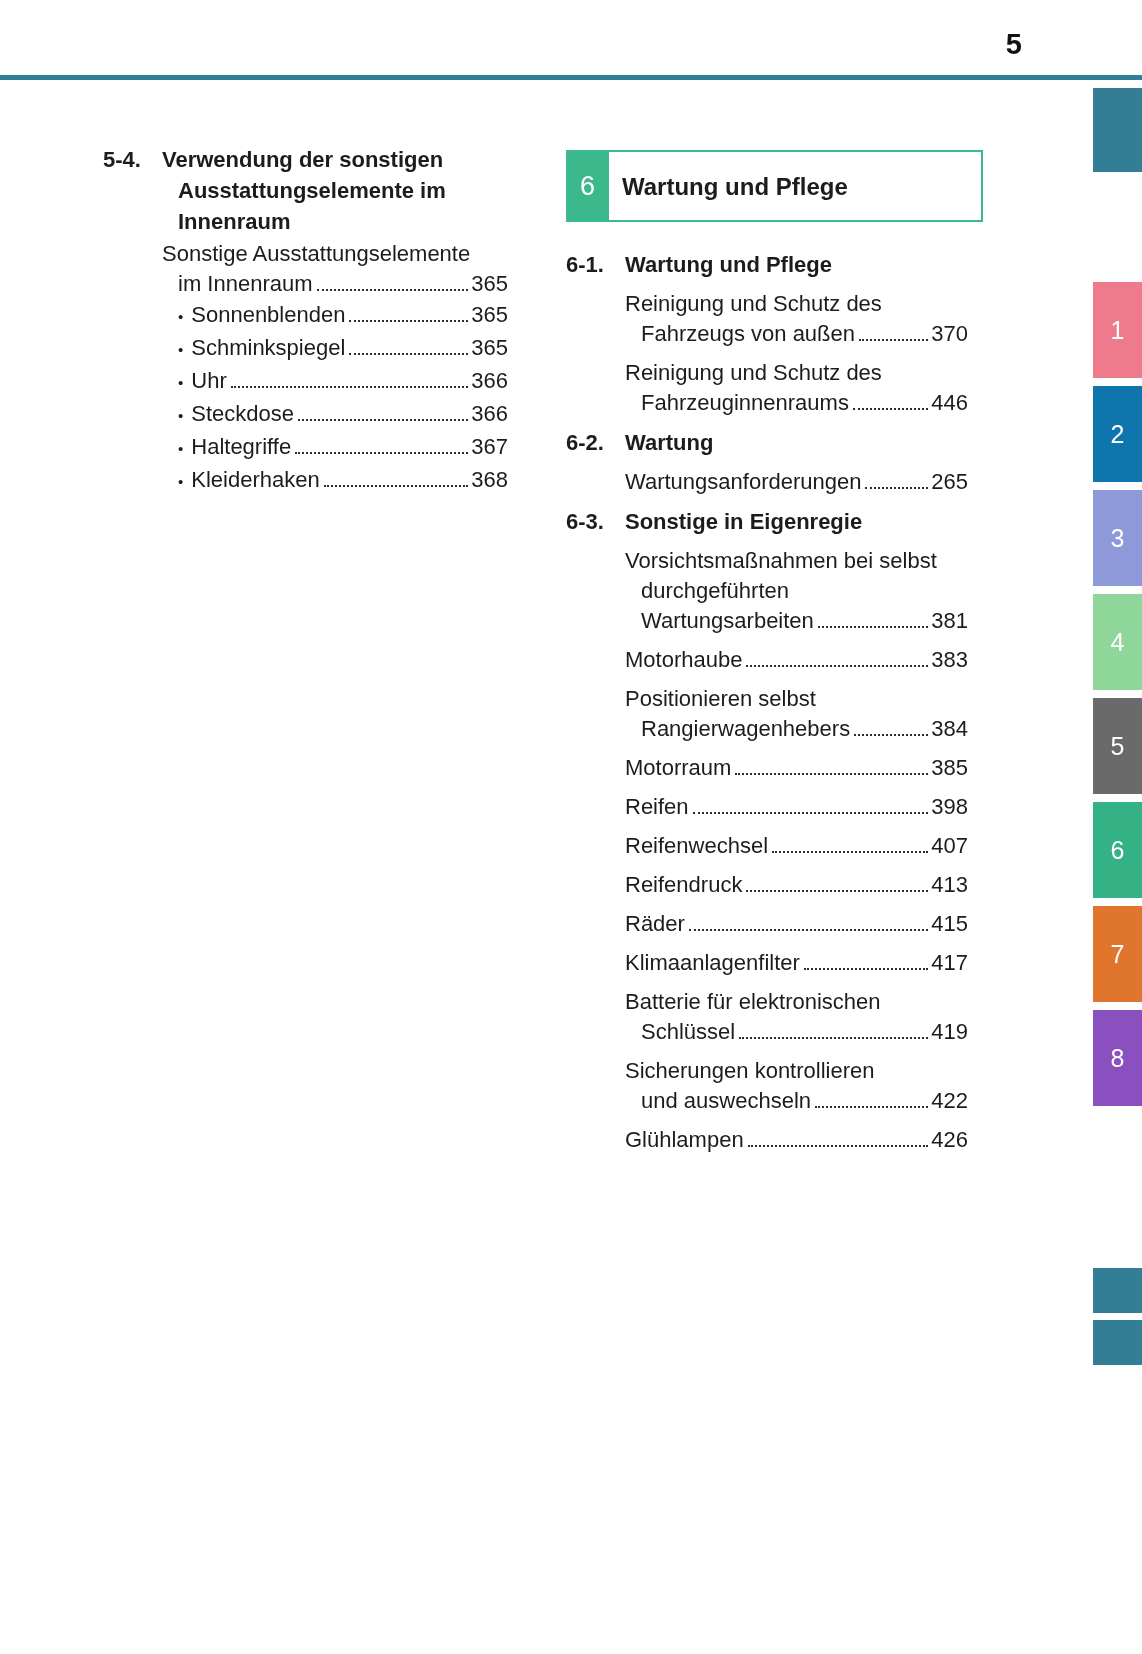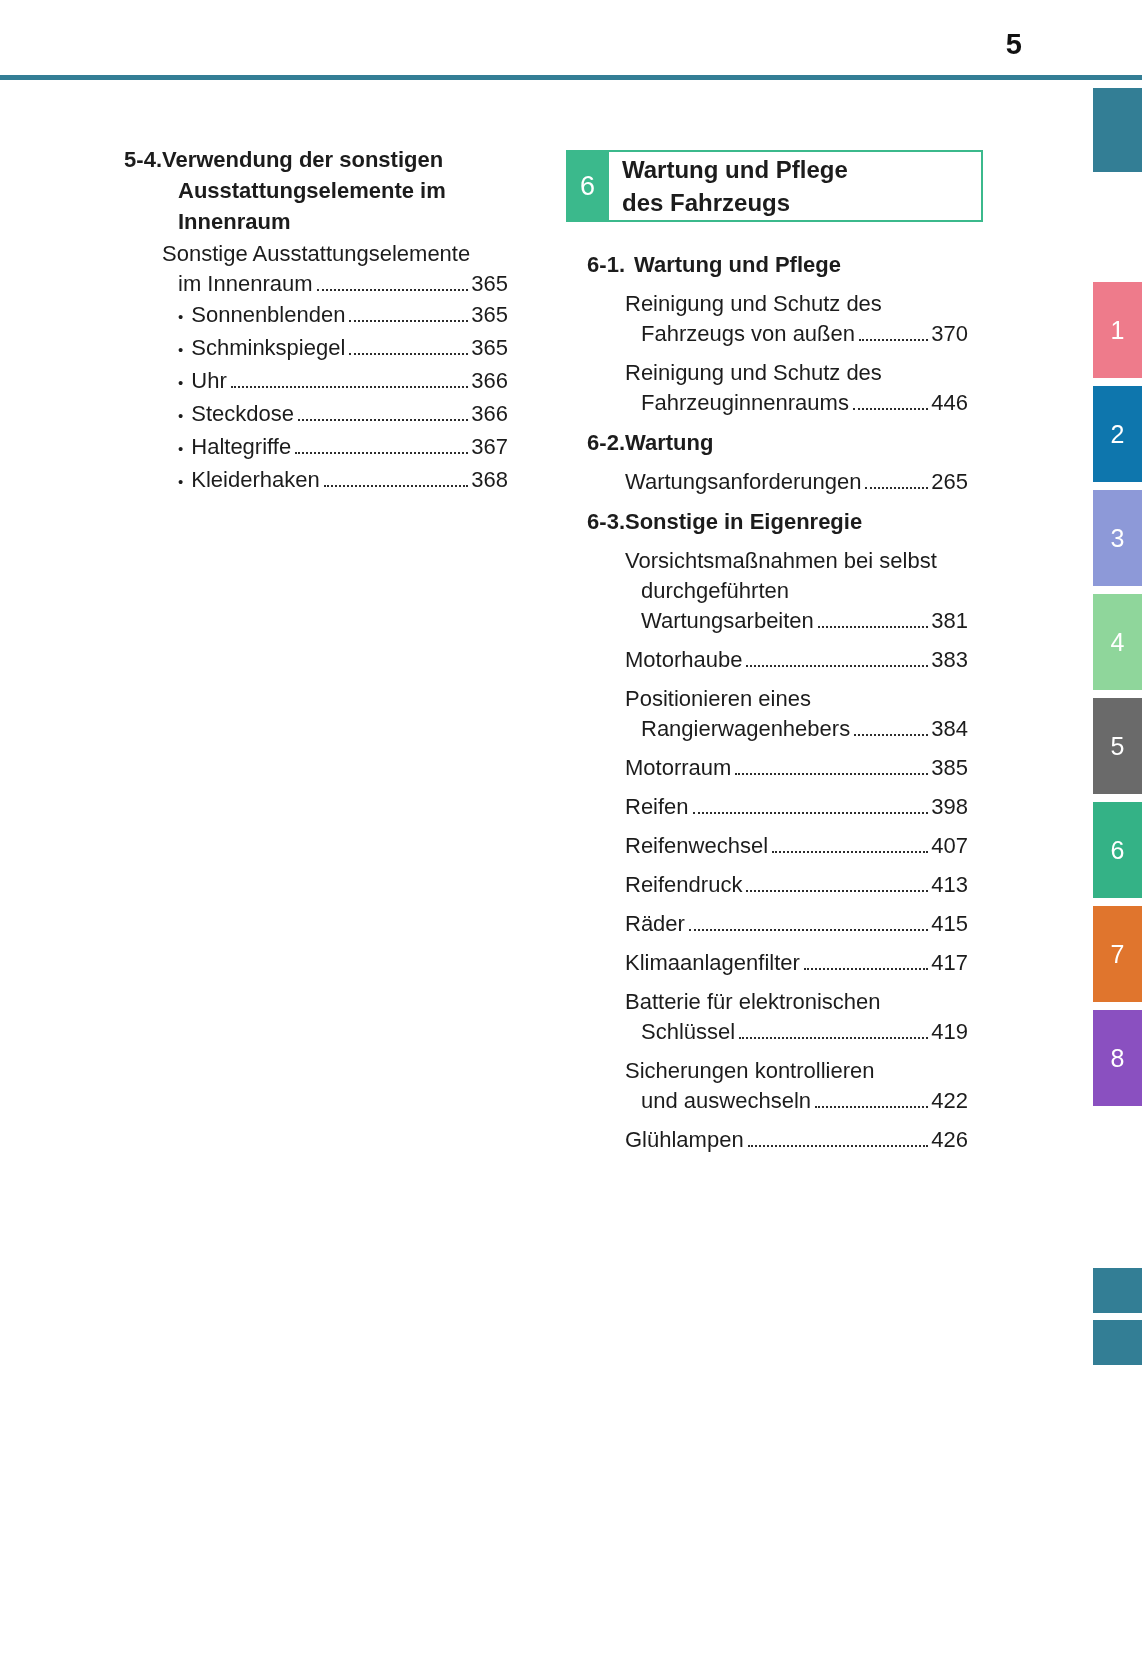--- a/index.html
+++ b/index.html
@@ -17,25 +17,25 @@
   }
   .top-rule{
     position:absolute;top:75px;left:0;width:1142px;height:5px;
     background:var(--teal,#337e95);
   }
   
   .left-column{position:absolute;left:103px;top:144px;width:405px;}
   .right-column{position:absolute;left:566px;top:144px;width:402px;}
 
   .section-head{display:flex;font-weight:bold;font-size:22px;line-height:31px;}
-  .section-head .num{flex:none;width:59px;text-align:right;}
+  .section-head .num{flex:none;width:59px;}
   .section-head .titleblock{flex:1;}
   .section-head .tline.indent{margin-left:16px;}
   .right-column .section-head{margin:10px 0 9px 0;line-height:30px;}
-  .right-column .section:first-child .section-head{margin-top:0;gap:9px;}
+  .right-column .section:first-child .section-head{margin-top:0;}
 
   .entries{margin-left:59px;margin-top:2px;}
   .right-column .entries{margin-top:0;}
   .entry{font-size:22px;line-height:30px;margin-bottom:9px;}
   .entries.tight .entry{margin-bottom:1px;}
   .entry .line.indent, .entry .lastline.indent{margin-left:16px;}
   .lastline{display:flex;align-items:baseline;}
   .bullet{flex:none;font-size:15px;margin-right:8px;}
   .etext{flex:none;white-space:nowrap;text-align:center;}
   .leader{
@@ -139,21 +139,20 @@
         </div>
       </div>
     </div>
 </div>
 
 <div class="right-column">
   <div class="banner">
     <div class="banner-num">6</div>
     <div class="banner-box">
       <span>Wartung und Pflege</span>
-      <span>des Fahrzeugs</span>
     </div>
   </div>
   <div id="right-sections">
       <div class="section">
         <div class="section-head">
           <span class="num">6-1.</span>
           <span class="titleblock"><span class="tline">Wartung und Pflege</span></span>
         </div>
         <div class="entries">
           <div class="entry">
@@ -205,21 +204,21 @@
             </div>
           </div>
           <div class="entry">
             <div class="lastline">
               <span class="etext">Motorhaube</span>
               <span class="leader"></span>
               <span class="pagenum">383</span>
             </div>
           </div>
           <div class="entry">
-            <div class="line">Positionieren eines</div>
+            <div class="line">Positionieren selbst</div>
             <div class="lastline indent">
               <span class="etext">Rangierwagenhebers</span>
               <span class="leader"></span>
               <span class="pagenum">384</span>
             </div>
           </div>
           <div class="entry">
             <div class="lastline">
               <span class="etext">Motorraum</span>
               <span class="leader"></span>

